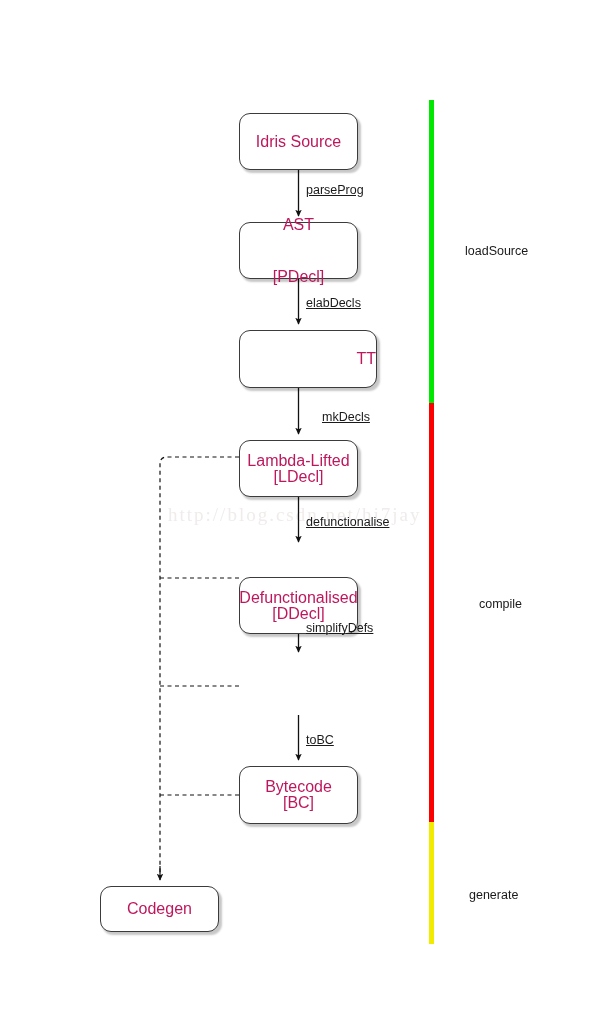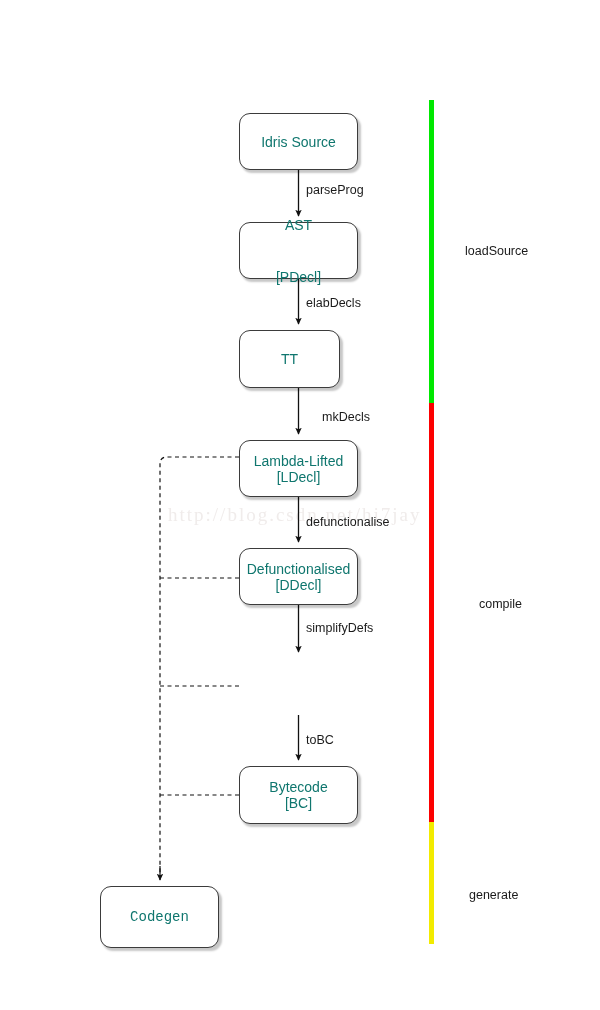--- a/index.html
+++ b/index.html
@@ -56,35 +56,36 @@
     border-radius: 11px;
     box-shadow: 2.5px 3px 2px rgba(0,0,0,0.22);
     display: flex;
     flex-direction: column;
     align-items: center;
     justify-content: center;
     z-index: 4;
   }
   .node .line1,
   .node .line2 {
-    font-size: 14px;
-    color: #0f766e;
+    font-size: 16px;
+    color: #be185d;
     line-height: 16px;
     text-align: center;
     white-space: nowrap;
   }
   .node .line2:empty { display: none; }
 
   
   .edge-label {
     position: absolute;
     font-size: 12.5px;
     color: #1a1a1a;
     white-space: nowrap;
     z-index: 5;
+    text-decoration: underline;
   }
 
   
   .phase-bar {
     position: absolute;
     width: 5px;
     z-index: 3;
   }
   .phase-label {
     position: absolute;
@@ -132,42 +133,42 @@
   <div class="node" style="left:239px; top:113px; width:119px; height:57px;">
     <div class="line1">Idris Source</div>
 
   </div>
 
   <div class="node" style="left:239px; top:222px; width:119px; height:57px;gap:36px;">
     <div class="line1">AST</div>
     <div class="line2">[PDecl]</div>
   </div>
 
-  <div class="node" style="left:239px; top:330px; width:101px; height:58px;">
+  <div class="node" style="left:239px; top:330px; width:138px; height:58px;align-items:flex-end;">
     <div class="line1">TT</div>
 
   </div>
 
   <div class="node" style="left:239px; top:440px; width:119px; height:57px;">
     <div class="line1">Lambda-Lifted</div>
     <div class="line2">[LDecl]</div>
   </div>
 
-  <div class="node" style="left:239px; top:548px; width:119px; height:57px;">
+  <div class="node" style="left:239px; top:577px; width:119px; height:57px;">
     <div class="line1">Defunctionalised</div>
     <div class="line2">[DDecl]</div>
   </div>
 
 
   <div class="node" style="left:239px; top:766px; width:119px; height:58px;">
     <div class="line1">Bytecode</div>
     <div class="line2">[BC]</div>
   </div>
 
-  <div class="node" style="left:100px; top:886px; width:119px; height:62px;font-family:Liberation Mono, monospace;">
+  <div class="node" style="left:100px; top:886px; width:119px; height:46px;">
     <div class="line1">Codegen</div>
 
   </div>
 
   <div class="edge-label" style="left:306px; top:183px;">parseProg</div>
   <div class="edge-label" style="left:306px; top:296px;">elabDecls</div>
   <div class="edge-label" style="left:306px; top:410px;padding-left:16px;">mkDecls</div>
   <div class="edge-label" style="left:306px; top:515px;">defunctionalise</div>
   <div class="edge-label" style="left:306px; top:621px;">simplifyDefs</div>
   <div class="edge-label" style="left:306px; top:733px;">toBC</div>

